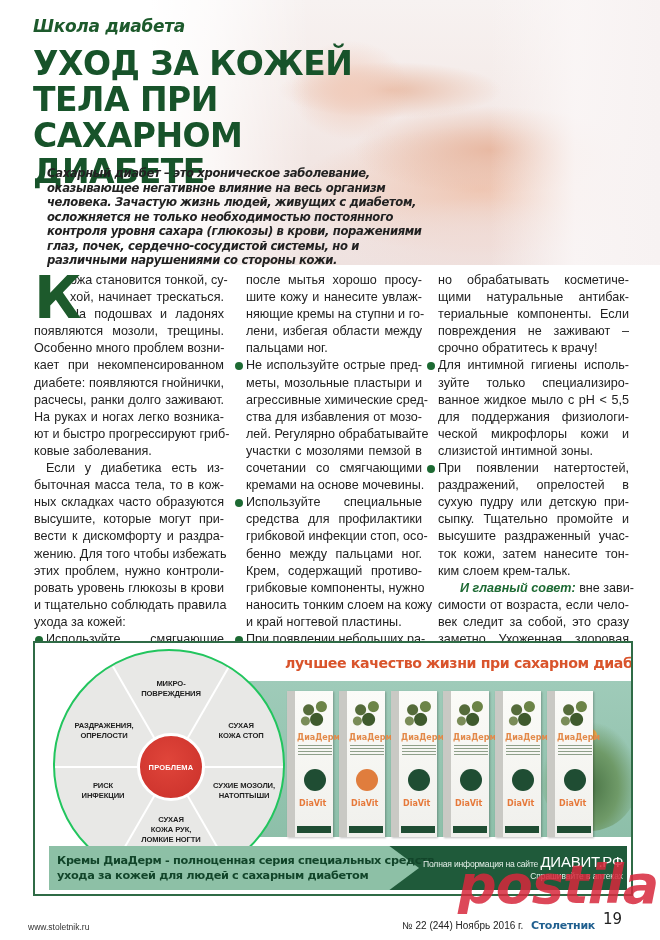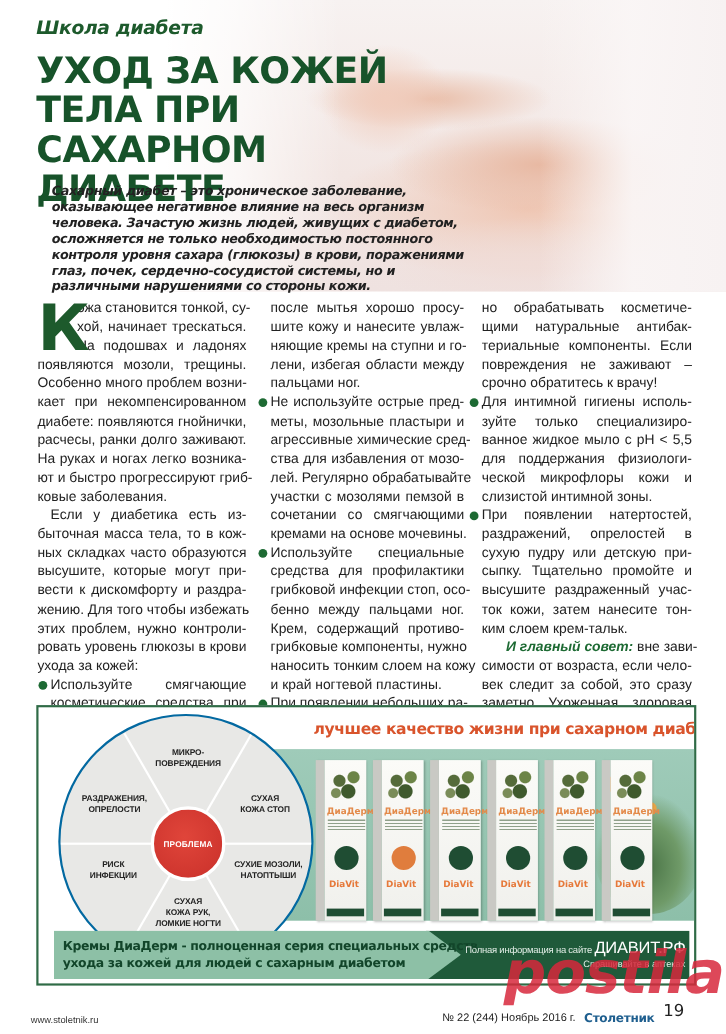--- a/index.html
+++ b/index.html
@@ -116,21 +116,21 @@
     background: #1f4d33;
   }
   .box .emblem.orange { background: #e07d3d; }
   .box .diavit { position: absolute; left: 4px; top: 108px; font-size: 8px; font-weight: bold;
     color: #e6793a; font-family: "DejaVu Sans", sans-serif; }
   .box .band { position: absolute; left: 2px; bottom: 4px; width: 34px; height: 7px; background: #1f4d33; }
 
   
   .wheel {
     position: absolute; left: 18px; top: 6px; width: 232px; height: 232px;
-    border-radius: 50%; border: 2px solid #0369a1; background: #e8e8e6; overflow: hidden;
+    border-radius: 50%; border: 2px solid #22c55e; background: #e8e8e6; overflow: hidden;
   }
   .wheel-line { position: absolute; left: 115px; top: 0; width: 2px; height: 232px; background: #fff; transform-origin: 1px 116px; }
   .wheel-center {
     position: absolute; left: 82px; top: 82px; width: 68px; height: 68px; border-radius: 50%;
     background: radial-gradient(circle at 45% 40%, #e0453a, #c9302a);
     border: 3px solid #fff; color: #fff; font-size: 7.5px; font-weight: bold;
     display: flex; align-items: center; justify-content: center; letter-spacing: 0.2px;
   }
   .seg {
     position: absolute; text-align: center; font-size: 7.6px; font-weight: bold;
@@ -217,20 +217,21 @@
   <span class="ln">ют и быстро прогрессируют гриб-</span>
   <span class="ln last">ковые заболевания.</span>
   <span class="ln ind">Если у диабетика есть из-</span>
   <span class="ln">быточная масса тела, то в кож-</span>
   <span class="ln">ных складках часто образуются</span>
   <span class="ln">высушите, которые могут при-</span>
   <span class="ln">вести к дискомфорту и раздра-</span>
   <span class="ln">жению. Для того чтобы избежать</span>
   <span class="ln">этих проблем, нужно контроли-</span>
   <span class="ln">ровать уровень глюкозы в крови</span>
+  <span class="ln">и тщательно соблюдать правила</span>
   <span class="ln last">ухода за кожей:</span>
   <span class="ln bul">Используйте смягчающие</span>
   <span class="ln sub">косметические средства при</span>
   <span class="ln sub">появлении первых призна-</span>
   <span class="ln sub">ков сухости кожи. Особенное</span>
   <span class="ln sub">внимание уделяйте коже ног:</span>
 </div>
 
 <div class="col col2">
   <span class="ln sub">после мытья хорошо просу-</span>

